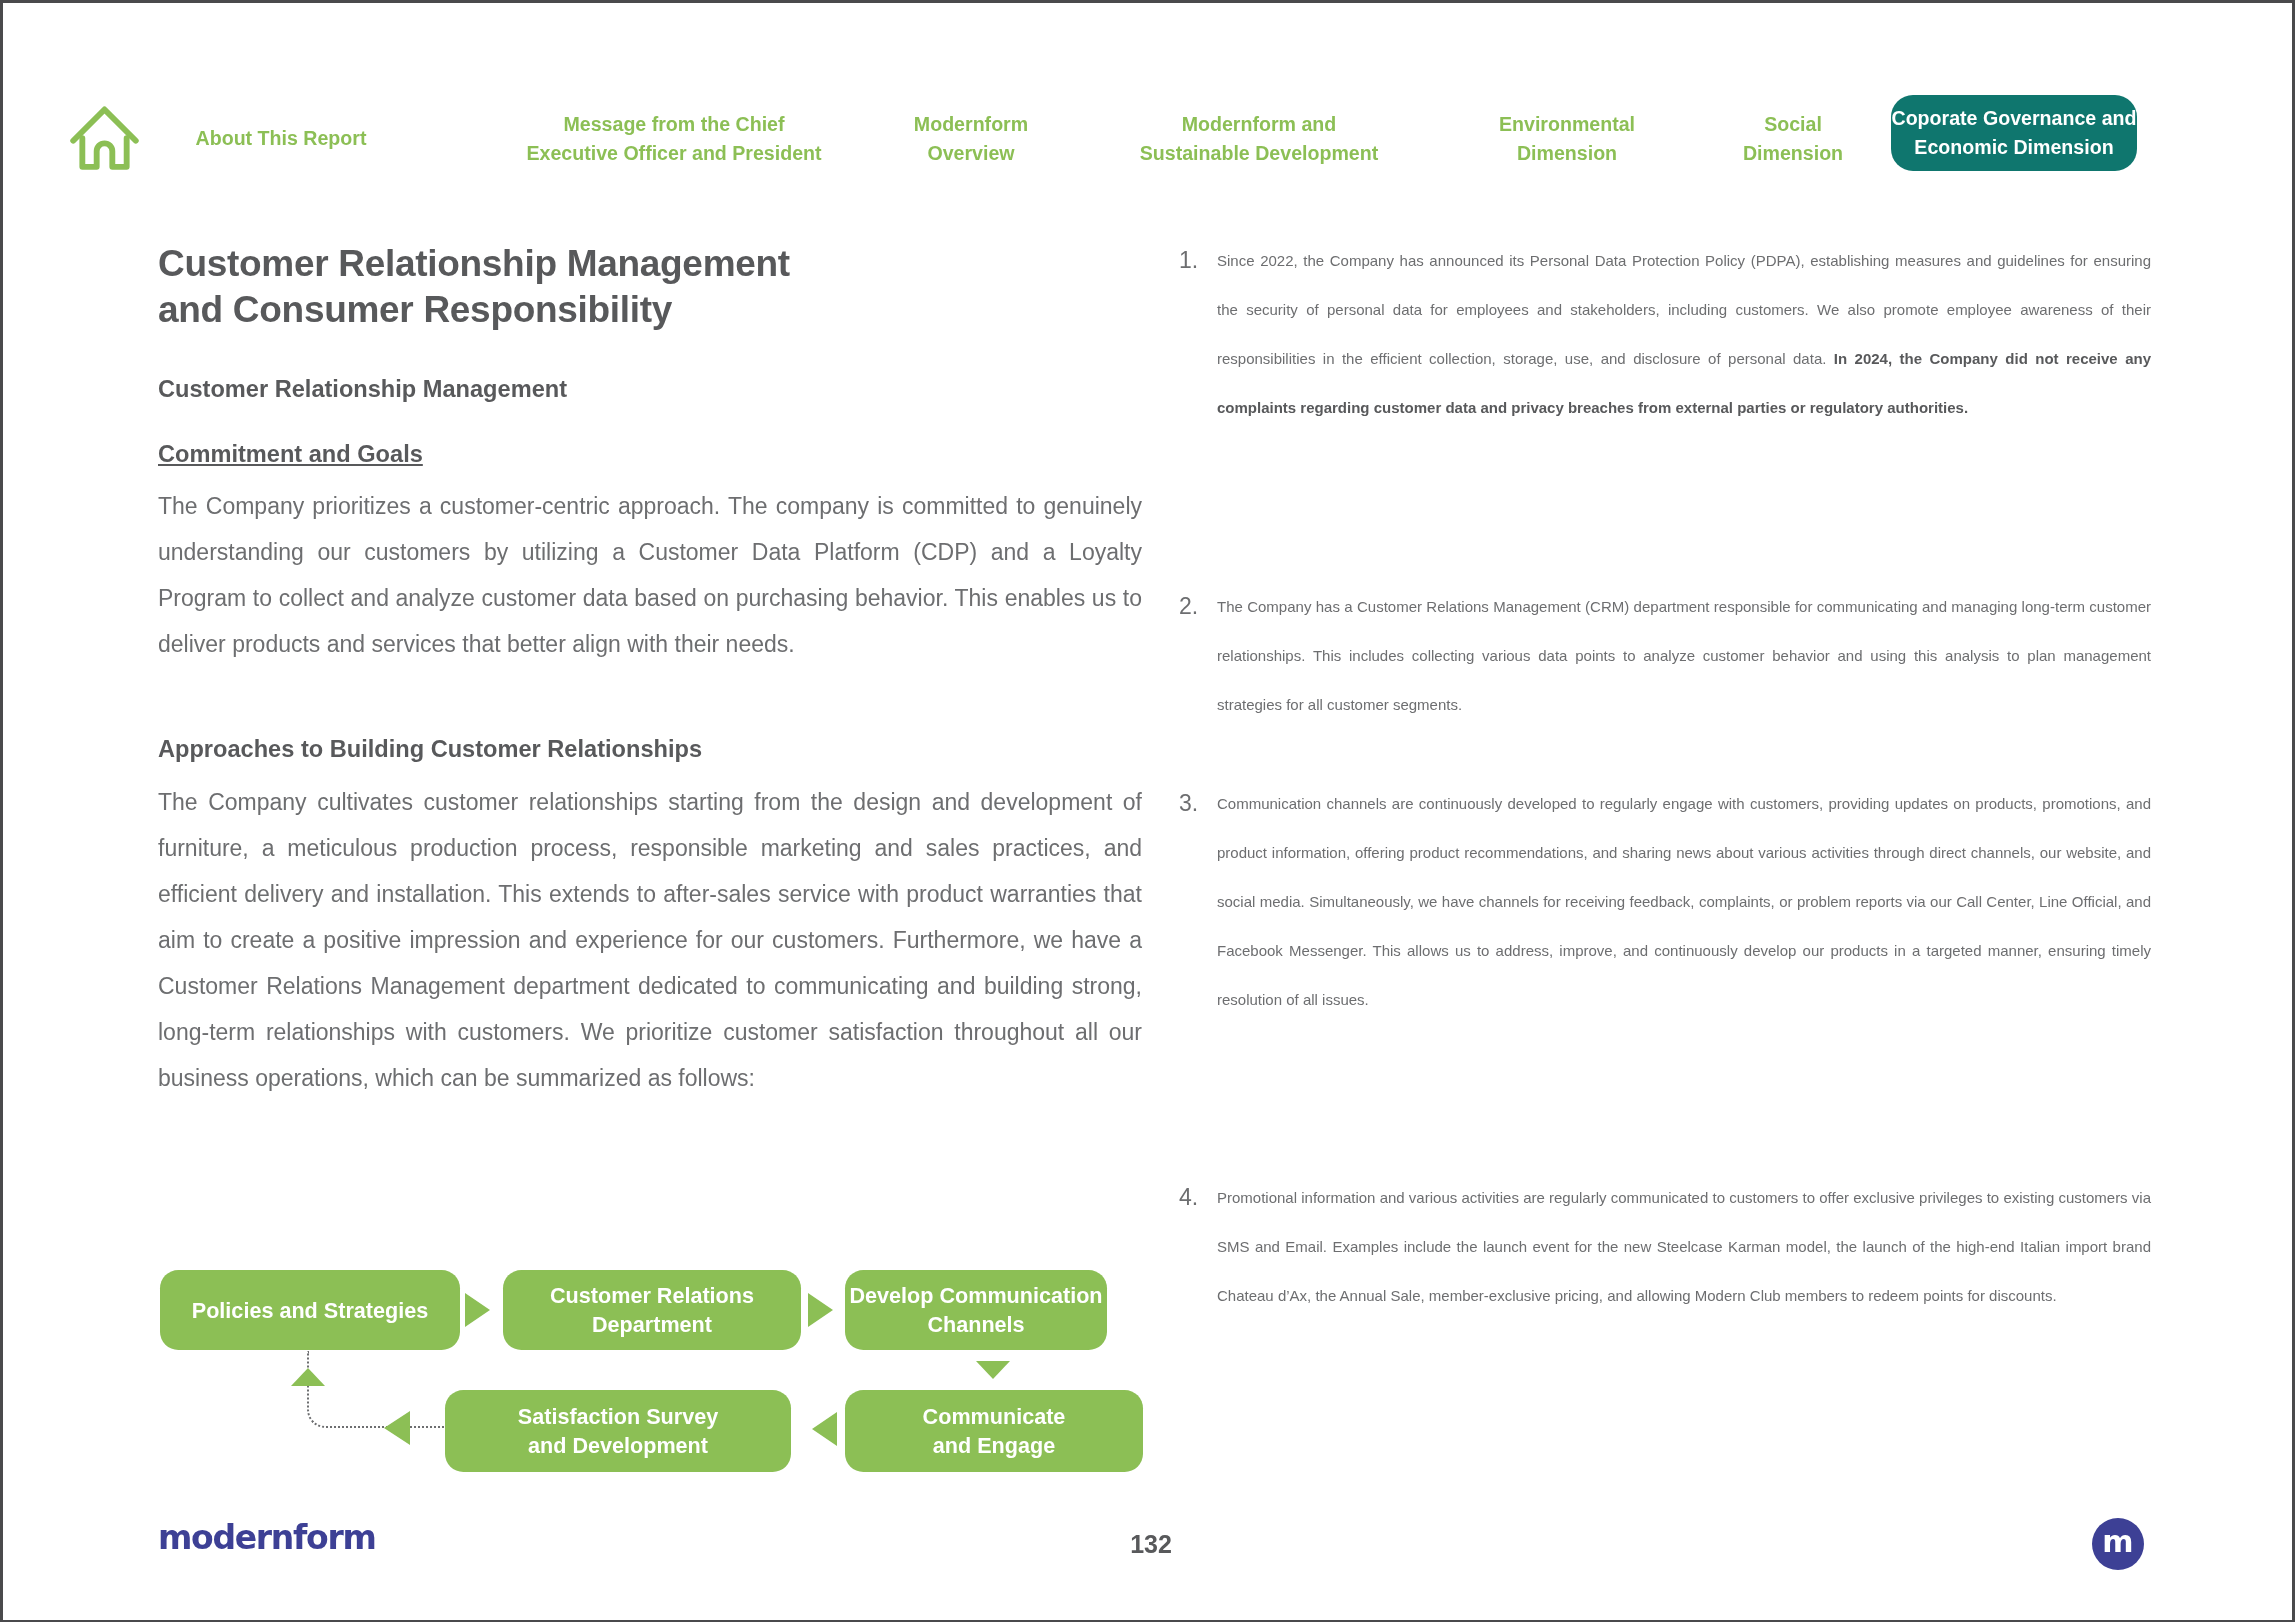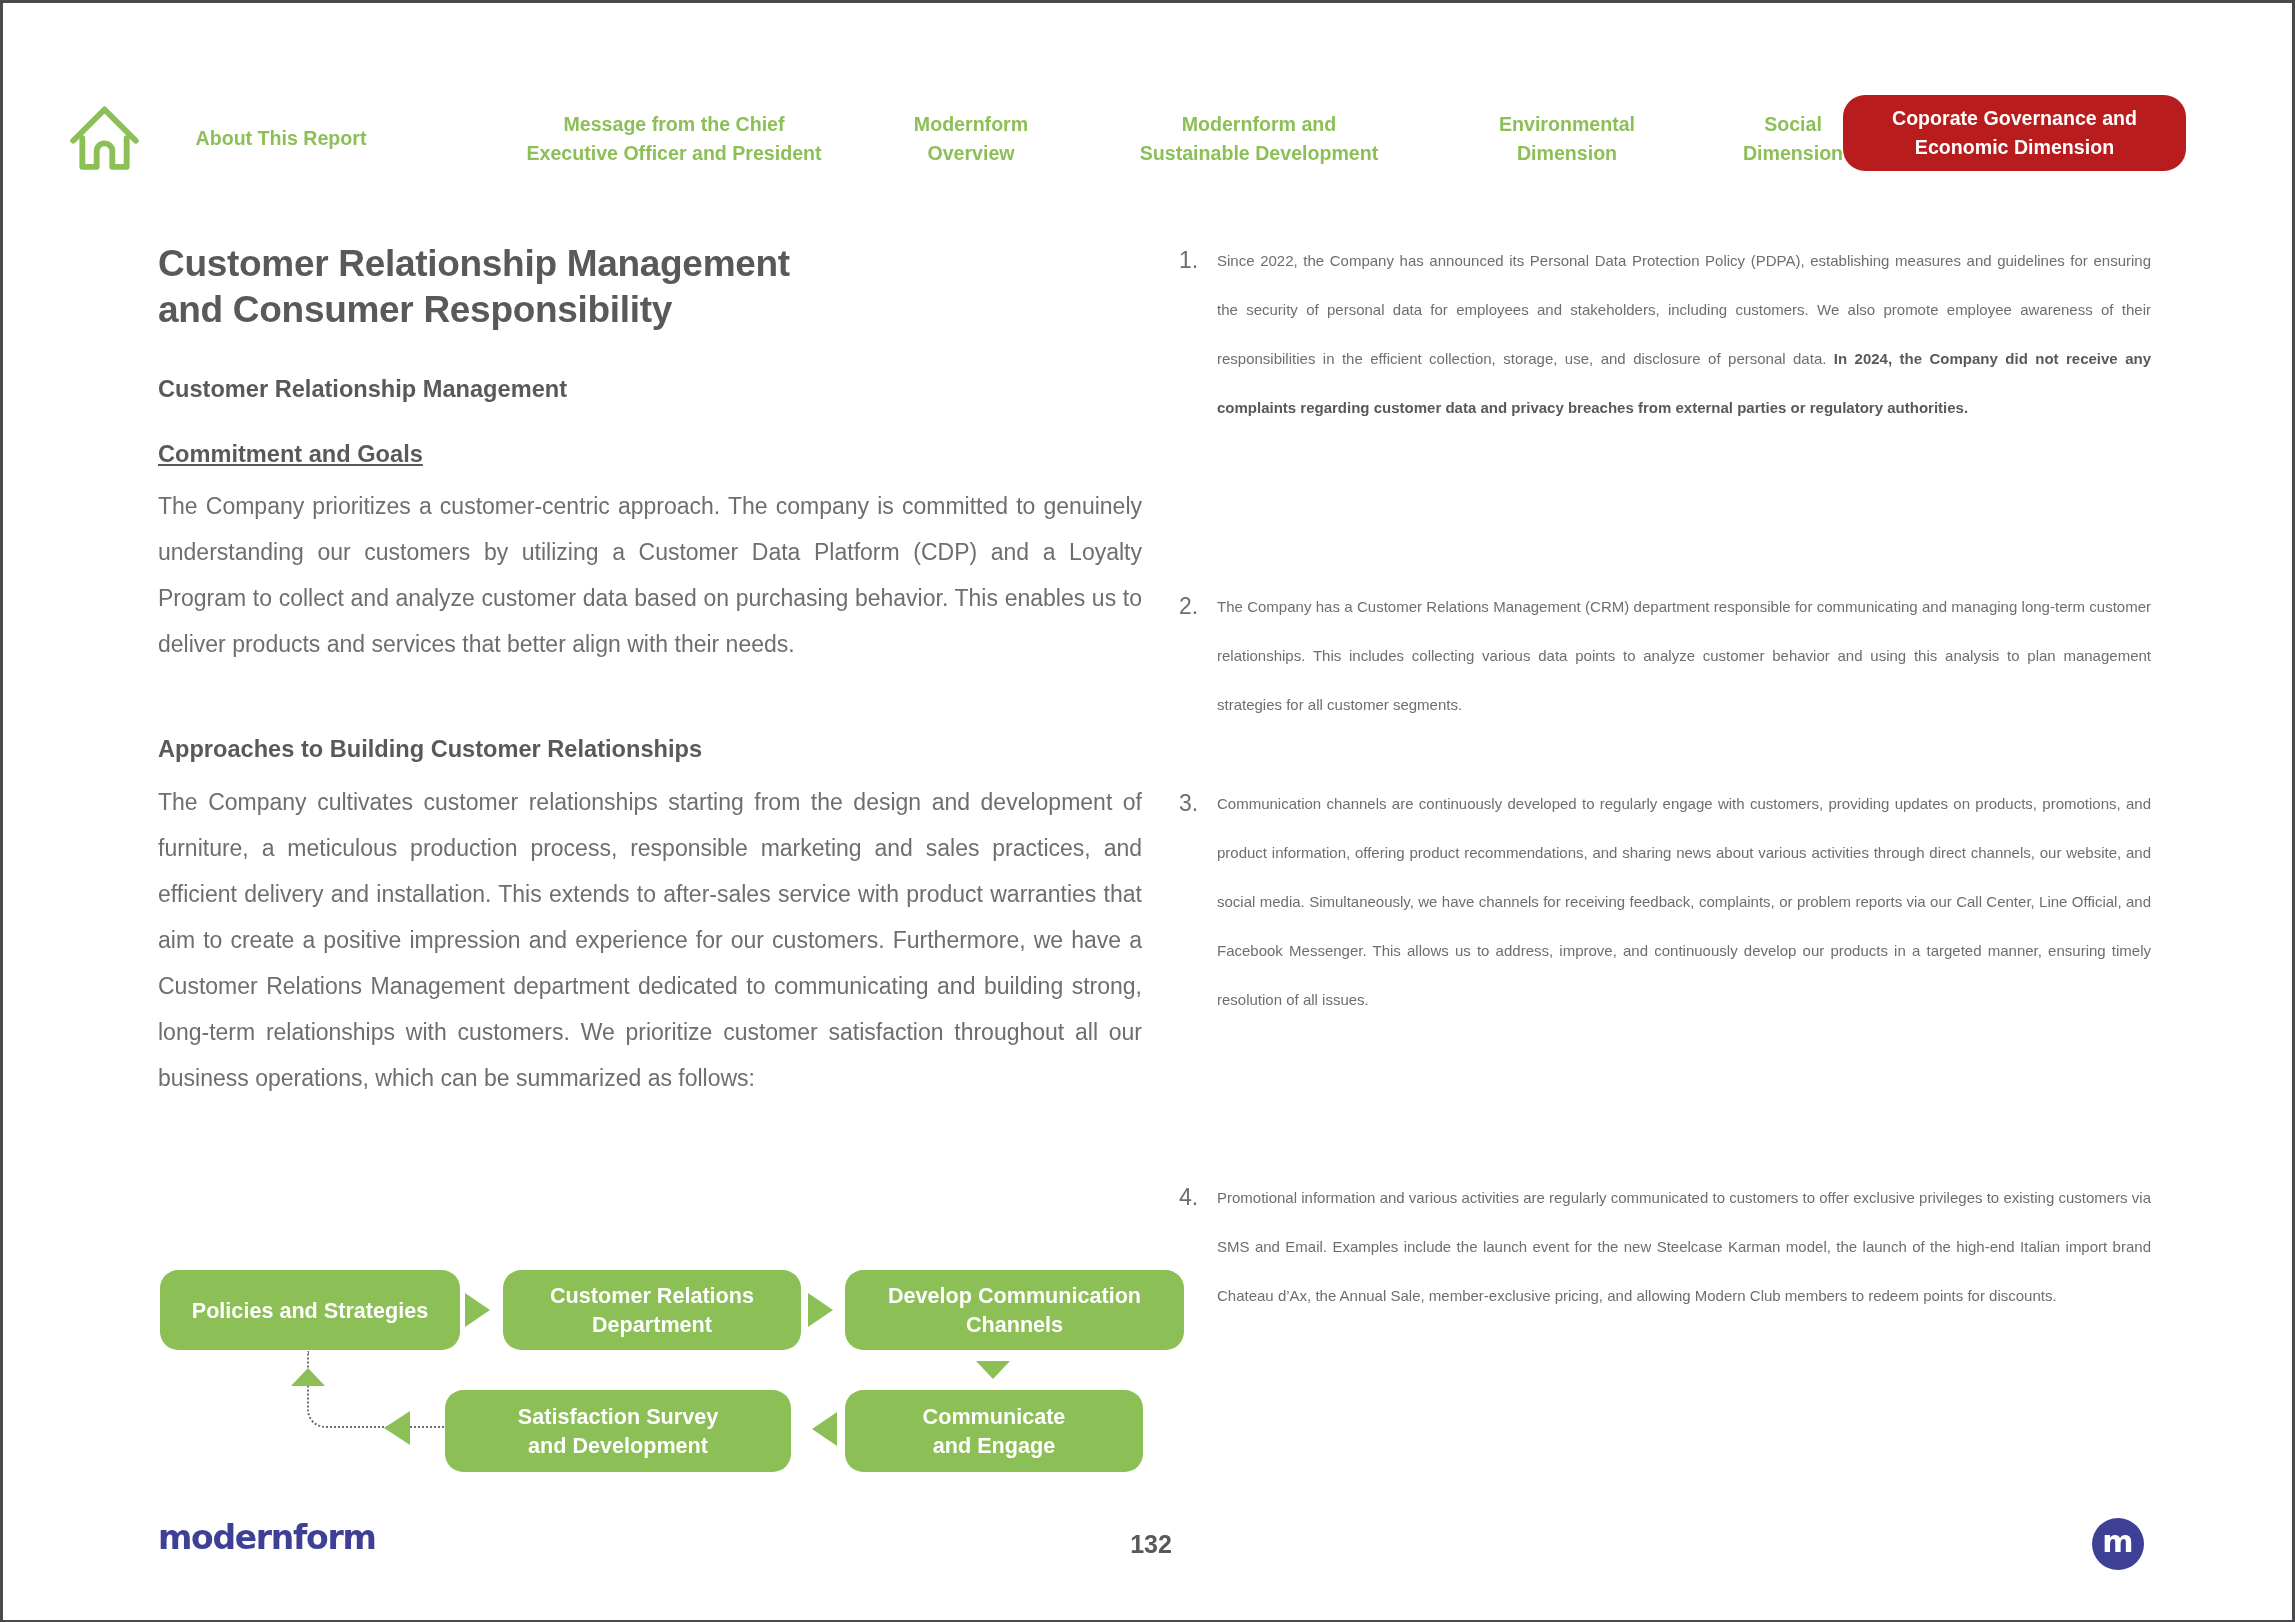--- a/index.html
+++ b/index.html
@@ -21,22 +21,22 @@
     font-weight:700; font-size:19.6px; line-height:29px;
   }
   .nav-item span { display:block; white-space:nowrap; }
   .nav1 { left:278px; top:121px;text-align:center; }
   .nav2 { left:671px; }
   .nav3 { left:968px; }
   .nav4 { left:1256px; }
   .nav5 { left:1564px; }
   .nav6 { left:1790px; }
   .nav-pill {
-    position:absolute; left:1840px; top:92px; width:343px; height:76px;
-    background:#b91c1c; border-radius:22px;
+    position:absolute; left:1888px; top:92px; width:246px; height:76px;
+    background:#0f766e; border-radius:22px;
     display:flex; align-items:center; justify-content:center;
     color:#ffffff; font-weight:700; font-size:19.6px; line-height:29px;
     text-align:center; white-space:pre-line;
   }
 
   
   .lc { position:absolute; left:155px; top:238px; width:984px; }
   .lc-title { color:#58595B; font-weight:700; font-size:37px; line-height:46px; letter-spacing:-0.3px; }
   .lc-title span { display:block; }
   .lc-sub { color:#58595B; font-weight:700; font-size:23.6px; line-height:29px; }
@@ -47,21 +47,21 @@
 
   
   .dg-box {
     position:absolute; background:#8CBF55; border-radius:18.3px;
     display:flex; align-items:center; justify-content:center;
     color:#ffffff; font-weight:700; font-size:21.6px; line-height:29px;
     text-align:center; white-space:pre-line;
   }
   .dgb1 { left:157px;  top:1267px; width:300px; height:80px; }
   .dgb2 { left:500px;  top:1267px; width:298px; height:80px; }
-  .dgb3 { left:842px; top:1267px; width:339px; height:80px; }
+  .dgb3 { left:842px; top:1267px; width:262px; height:80px; }
   .dgb4 { left:442px;  top:1387px; width:346px; height:82px; }
   .dgb5 { left:842px; top:1387px; width:298px; height:82px; }
   .tri { position:absolute; width:0; height:0; }
   .tri-r1 { left:462px;  top:1290px; border-left:25px solid #8CBF55; border-top:17.7px solid transparent; border-bottom:17.7px solid transparent; }
   .tri-r2 { left:805px; top:1290px; border-left:25px solid #8CBF55; border-top:17.7px solid transparent; border-bottom:17.7px solid transparent; }
   .tri-d  { left:973px; top:1358px; border-top:18.3px solid #8CBF55; border-left:17.7px solid transparent; border-right:17.7px solid transparent; }
   .tri-l1 { left:809px; top:1409px; border-right:25px solid #8CBF55; border-top:17.7px solid transparent; border-bottom:17.7px solid transparent; }
   .tri-l2 { left:381px;  top:1408px; border-right:26px solid #8CBF55; border-top:17.7px solid transparent; border-bottom:17.7px solid transparent; }
   .tri-u  { left:288px;  top:1365px; border-bottom:18.3px solid #8CBF55; border-left:17.7px solid transparent; border-right:17.7px solid transparent; }
   .dg-dotted {

